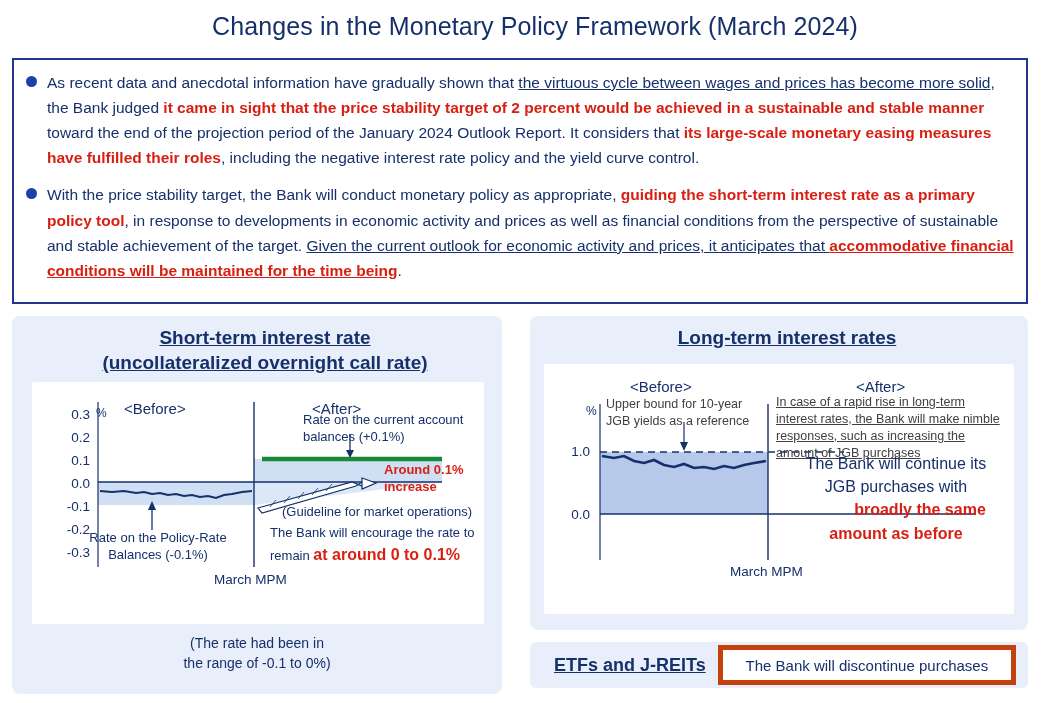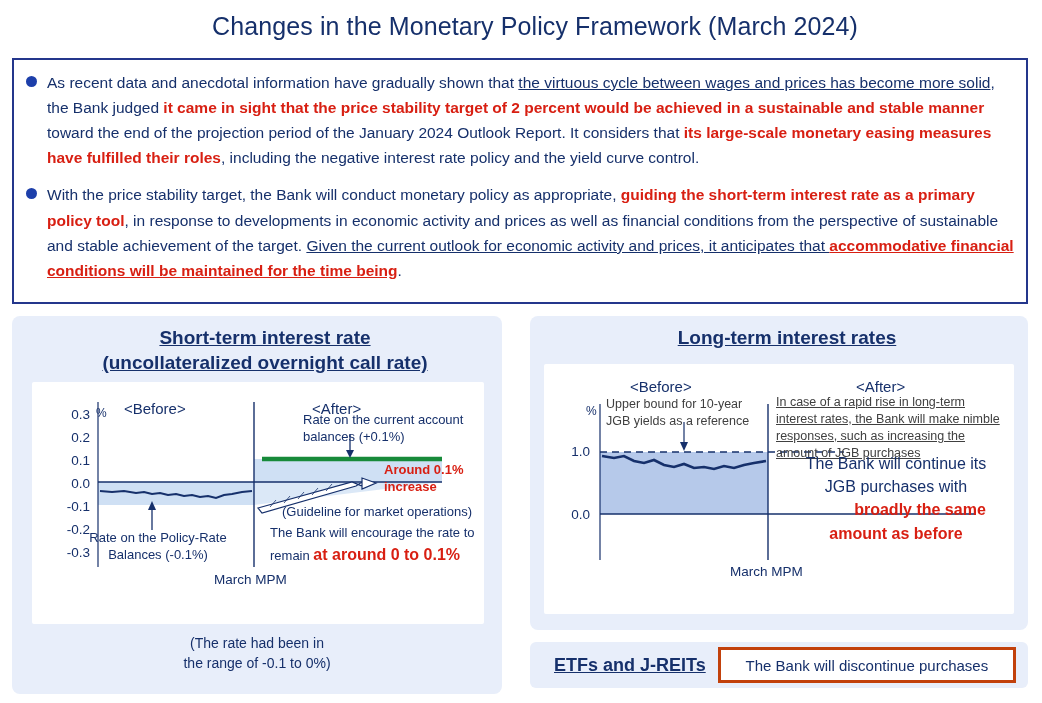--- a/index.html
+++ b/index.html
@@ -147,21 +147,21 @@
   .etf-label {
     font-size: 18px;
     font-weight: bold;
     color: #16306b;
     text-decoration: underline;
     margin-left: 24px;
     white-space: nowrap;
   }
   .etf-box {
     background: #ffffff;
-    border: 3px solid #c2410c;
+    border: 5px solid #c2410c;
     margin-left: 12px;
     flex: 1;
     margin-right: 12px;
     height: 30px;
     display: flex;
     align-items: center;
     justify-content: center;
     font-size: 15px;
     color: #16306b;
   }

